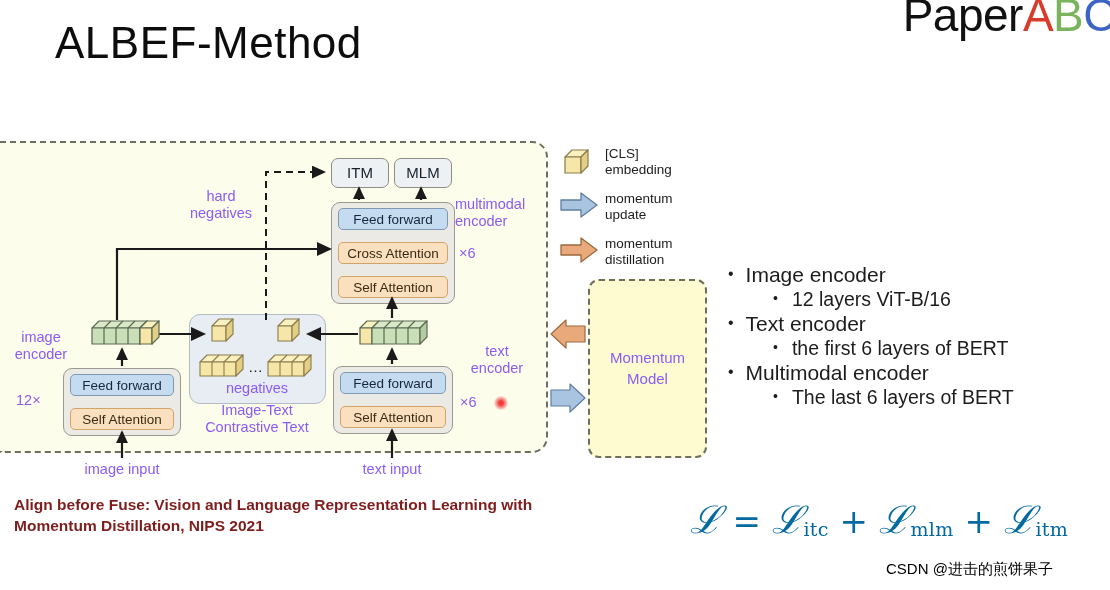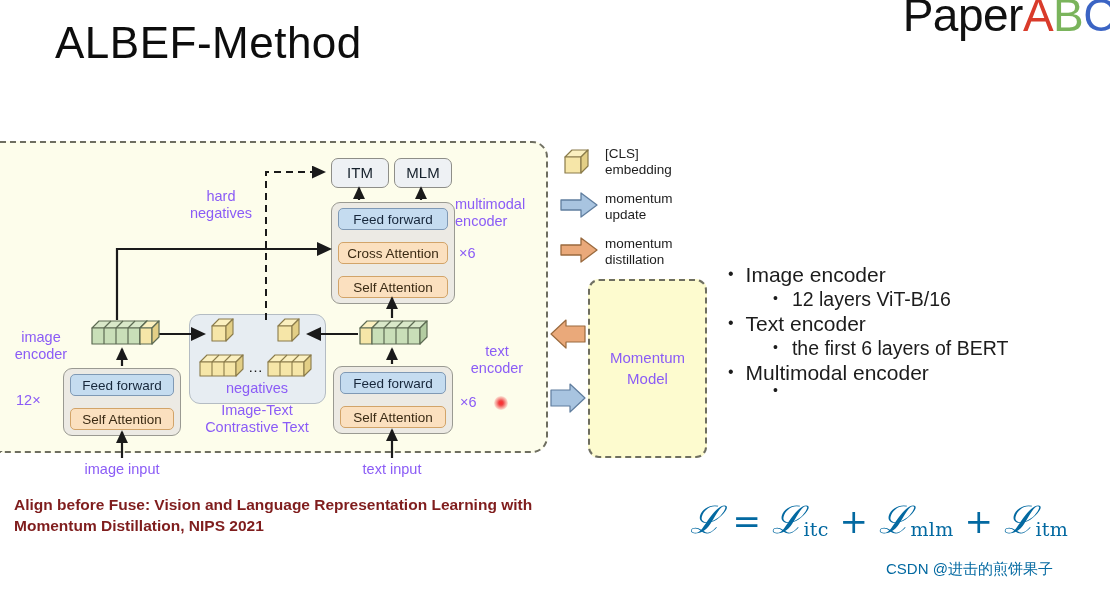--- a/index.html
+++ b/index.html
@@ -182,21 +182,21 @@
     vertical-align: baseline;
     position: relative;
     bottom: -0.18em;
     letter-spacing: 0.3px;
   }
 
   
   #watermark {
     left: 886px; top: 560px;
     font-size: 15px;
-    color: #0369a1;
+    color: #000000;
     white-space: nowrap;
   }
 
   
   #lbl-hard-neg   { left: 176px; top: 188px; width: 90px; }
   #lbl-multimodal { left: 455px; top: 196px; width: 76px; text-align: left; }
   #lbl-mm-x6      { left: 459px; top: 245px; }
   #lbl-image-enc  { left: 6px; top: 310px; width: 70px; margin-top: 19px; }
   #lbl-12x        { left: 16px; top: 392px; }
   #lbl-negatives  { left: 218px; top: 380px; width: 78px; }
@@ -422,20 +422,21 @@
   <div class="b2">
     <span class="bdot">•</span>
     <span>the first 6 layers of BERT</span>
   </div>
   <div class="b1">
     <span class="bdot">•</span>
     <span>Multimodal encoder</span>
   </div>
   <div class="b2">
     <span class="bdot">•</span>
+    <span>The last 6 layers of BERT</span>
   </div>
 </div>
 
 <div class="abs" id="caption">Align before Fuse: Vision and Language Representation Learning with Momentum Distillation, NIPS 2021</div>
 
 <div class="abs" id="formula">
   <span class="scr">ℒ</span>
   <span>=</span>
   <span class="scr">ℒ</span><sub>itc</sub>
   <span>+</span>

